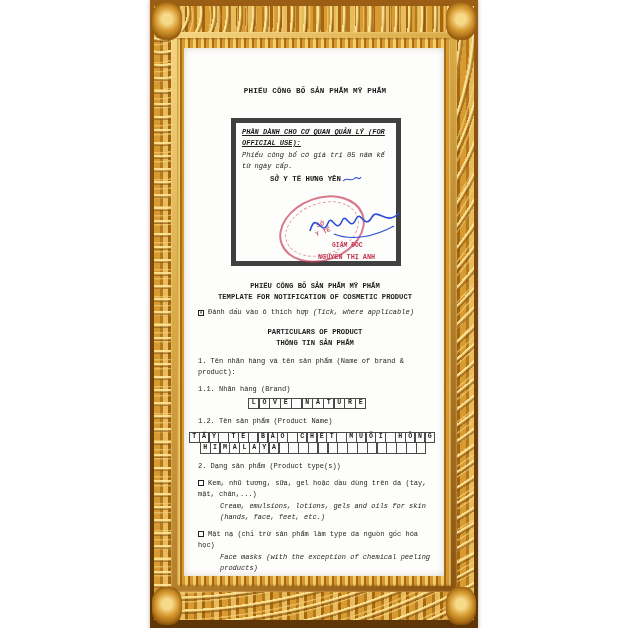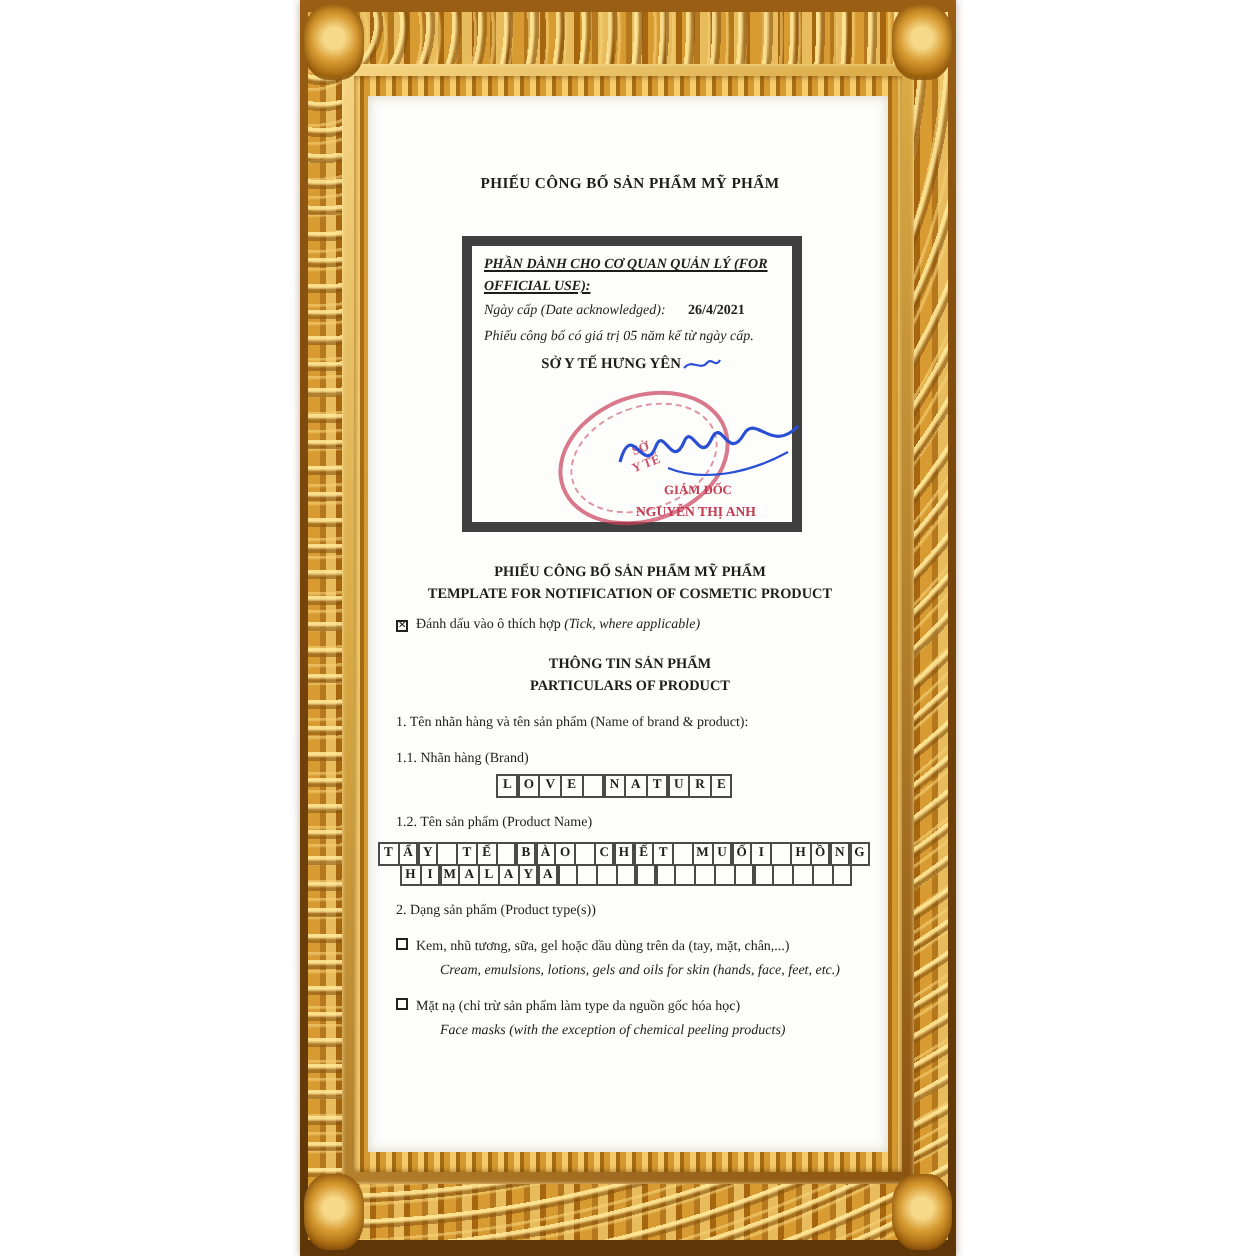--- a/index.html
+++ b/index.html
@@ -41,20 +41,21 @@
       repeating-linear-gradient(90deg, rgba(247,208,110,.95) 0 3px, rgba(163,104,18,.9) 3px 5px, rgba(215,155,50,.95) 5px 8px),
       linear-gradient(180deg,#d79b32,#b5781c);
     box-shadow:inset 0 0 3px rgba(90,50,0,.7);
   }
   
   .document{
     width:100%;height:100%;box-sizing:border-box;background:#fdfdfb;
     padding:38px 12px 0 14px;font-size:7px;line-height:1.5;
     box-shadow:inset 0 0 6px rgba(120,90,30,.25);
     position:relative;
+    font-family:Liberation Mono, monospace;
   }
   .doc-title{font-weight:bold;text-align:center;font-size:7.6px;letter-spacing:.2px;margin-bottom:21px;}
   .center-title{font-weight:bold;text-align:center;font-size:7.2px;}
   .it{font-style:italic;}
   .line{margin-top:7px;}
   
   .official-box{
     position:relative;box-sizing:border-box;
     margin-left:33px;width:170px;height:148px;
     border:5px solid #404040;padding:4px 6px;
@@ -117,24 +118,20 @@
     <div class="band-step">
       <div class="band-eggdart">
         <div class="document">
 
           <div class="doc-title">PHIẾU CÔNG BỐ SẢN PHẨM MỸ PHẨM</div>
 
           <div class="official-box">
             <div class="ob-heading">
               <span class="u">PHẦN DÀNH CHO CƠ QUAN QUẢN LÝ (FOR OFFICIAL USE):</span>
             </div>
-            <div class="ob-row">
-              <span class="lbl it">Ngày cấp (Date acknowledged):</span>
-              <span class="val">26/4/2021</span>
-            </div>
             <div class="ob-note it">Phiếu công bố có giá trị 05 năm kể từ ngày cấp.</div>
             <div class="ob-authority">
               <span>SỞ Y TẾ HƯNG YÊN</span><svg width="20" height="9" viewBox="0 0 20 9">
                   <path d="M1 6 C5 1 9 8 13 3 C15 1 17 6 19 2" stroke="#2b4fd4" stroke-width="1.1" fill="none"></path>
                 </svg>
             </div>
             <div class="stamp">
               <div class="stamp-inner">
                 <span>SỞ</span>
                 <span>Y TẾ</span>
@@ -151,22 +148,22 @@
           <div class="mid-block">
             <div class="center-title">PHIẾU CÔNG BỐ SẢN PHẨM MỸ PHẨM</div>
             <div class="center-title">TEMPLATE FOR NOTIFICATION OF COSMETIC PRODUCT</div>
           </div>
 
           <div class="tick-line">
             <span class="cb checked"></span><span>Đánh dấu vào ô thích hợp </span><span class="it">(Tick, where applicable)</span>
           </div>
 
           <div class="section-block">
+            <div class="center-title">PARTICULARS OF PRODUCT</div>
             <div class="center-title">THÔNG TIN SẢN PHẨM</div>
-            <div class="center-title">PARTICULARS OF PRODUCT</div>
           </div>
 
           <div class="line">1. Tên nhãn hàng và tên sản phẩm (Name of brand &amp; product):</div>
           <div class="line">1.1. Nhãn hàng (Brand)</div>
           <div class="cells brand-cells">
               <span class="cell">L</span>
               <span class="cell">O</span>
               <span class="cell">V</span>
               <span class="cell">E</span>
               <span class="cell"></span>

